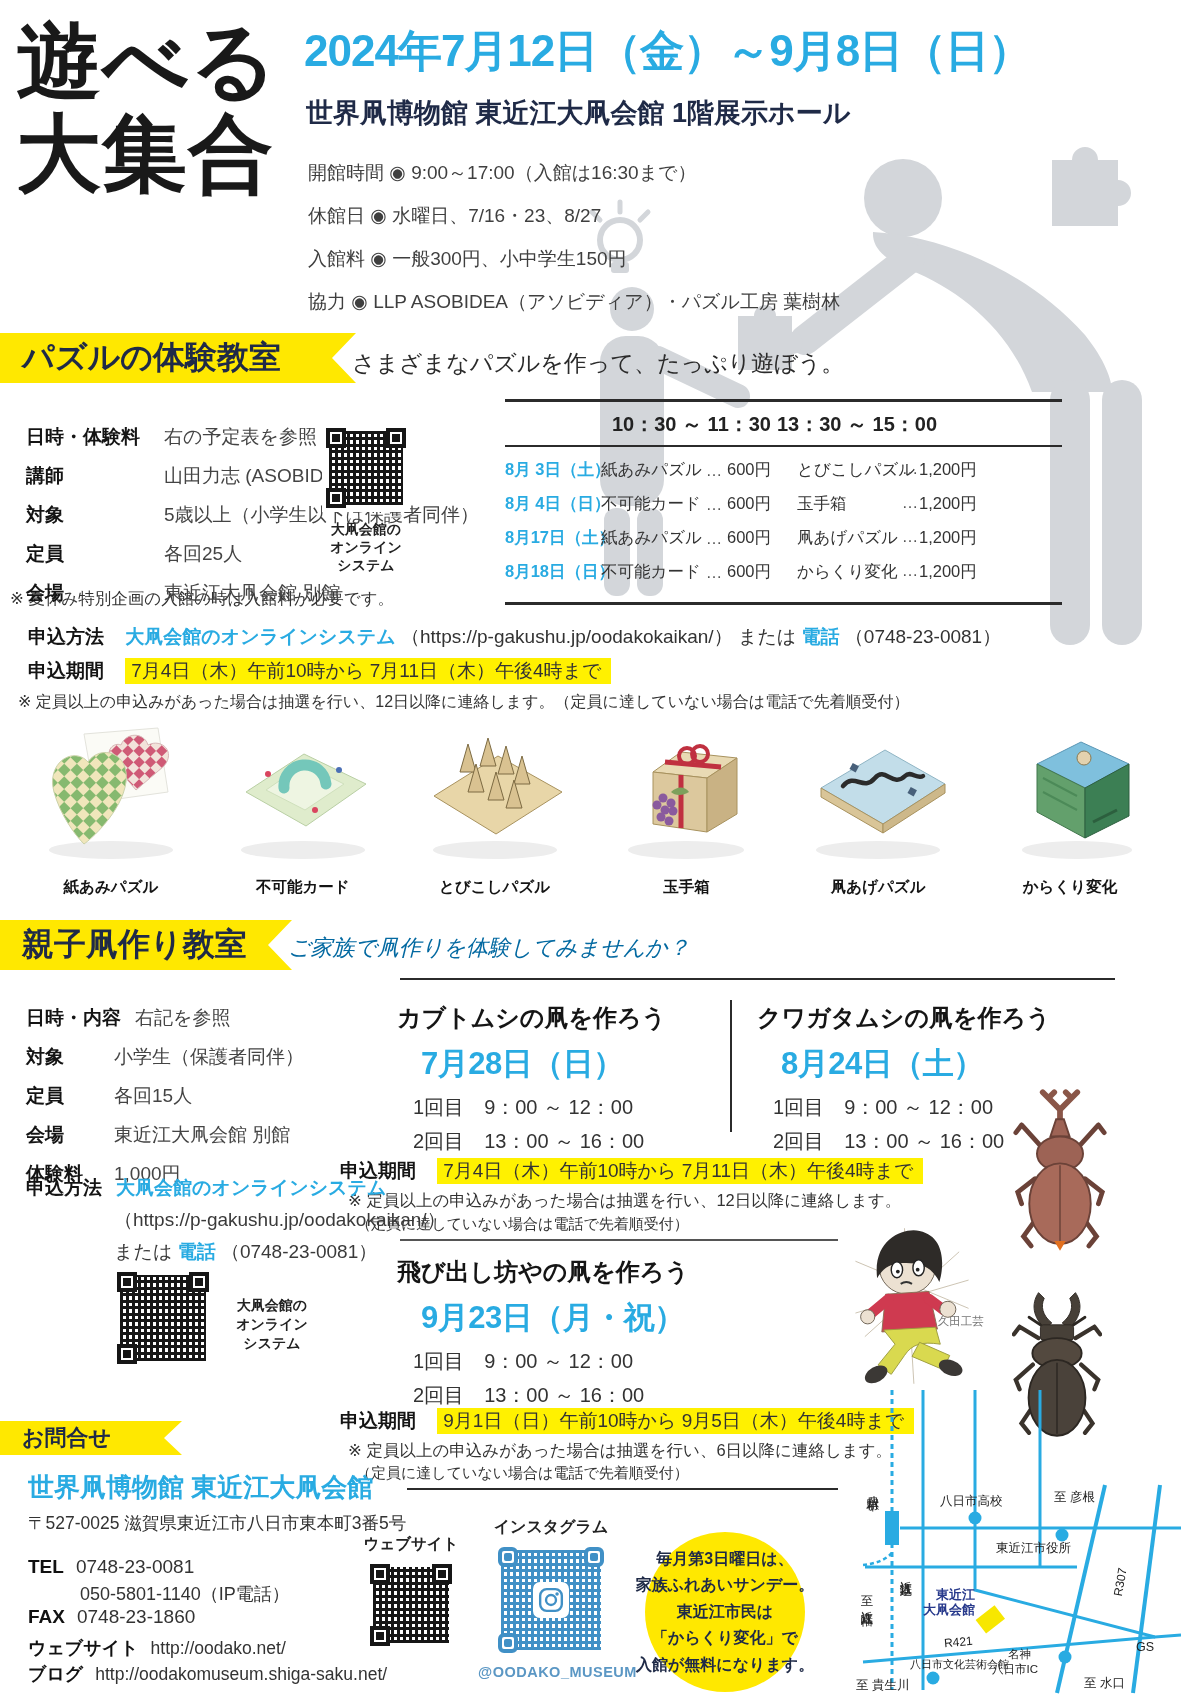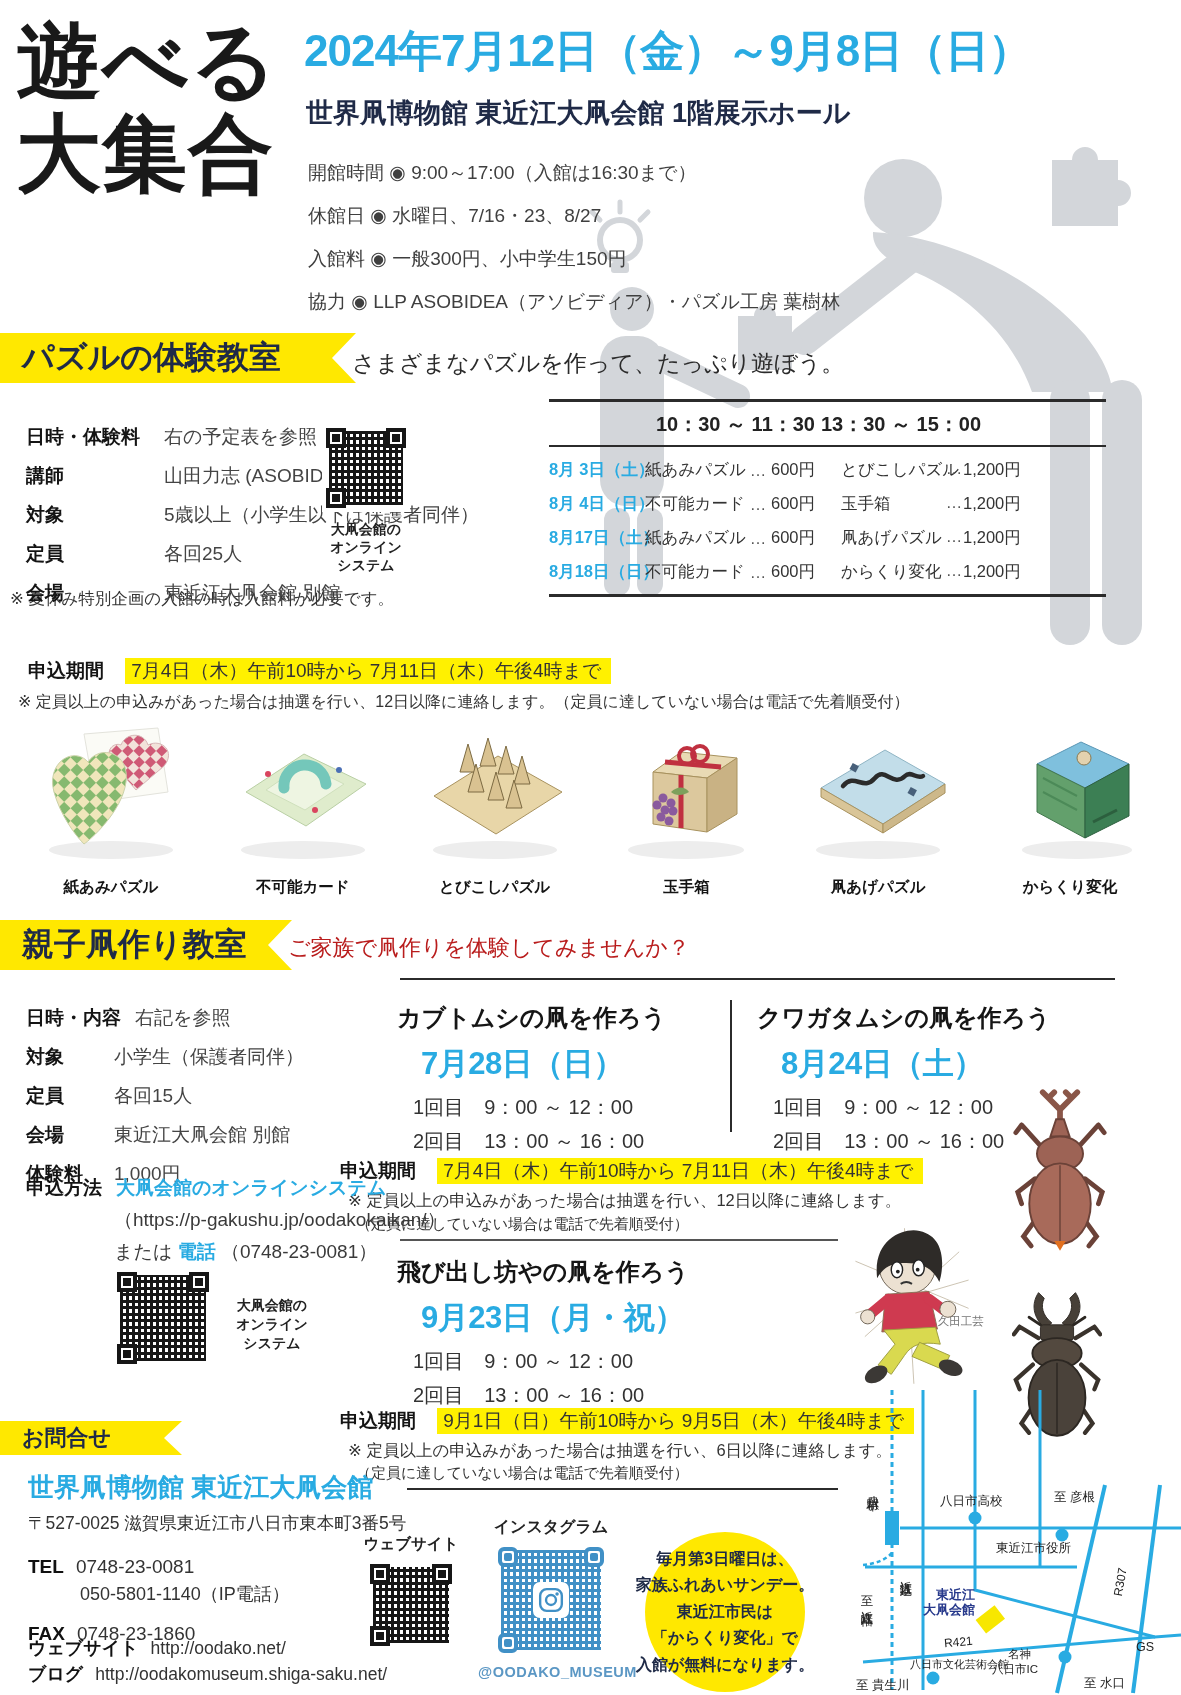--- a/index.html
+++ b/index.html
@@ -19,21 +19,21 @@
   #silhouette{left:580px;top:140px;z-index:0;}
   .sil{fill:#d3d6da;}
 
   
   .banner{background:#ffe800;color:#1f2a47;font-weight:800;display:flex;align-items:center;
           clip-path:polygon(0 0,100% 0,calc(100% - 24px) 50%,100% 100%,0 100%);z-index:2;}
   #banner1{left:0;top:333px;width:334px;height:50px;font-size:32px;padding-left:22px;}
   #banner2{left:0;top:920px;width:270px;height:50px;font-size:32px;padding-left:22px;}
   #banner3{left:0;top:1421px;width:160px;height:34px;font-size:22px;padding-left:22px;clip-path:polygon(0 0,100% 0,calc(100% - 18px) 50%,100% 100%,0 100%);}
   .sub1{left:352px;top:348px;font-size:23px;color:#2b2b2b;font-weight:500;}
-  .sub2{left:288px;top:933px;font-size:22px;color:#b91c1c;font-weight:500;}
+  .sub2{left:288px;top:933px;font-size:22px;color:#0369a1;font-weight:500;font-style:italic;}
 
   
   .details{font-size:19px;color:#444;z-index:2;}
   .details .row{display:flex;margin-bottom:13px;white-space:nowrap;}
   .details b{color:#141414;font-weight:700;flex:none;margin-right:14px;}
   #details1{left:26px;top:424px;} #details1 b{min-width:124px;}
   #details2{left:26px;top:1005px;} #details2 b{min-width:74px;}
   .small-note{font-size:16.5px;color:#333;white-space:nowrap;}
 
   
@@ -54,21 +54,21 @@
   #qr2cap{left:224px;top:1296px;width:96px;text-align:center;font-size:14px;line-height:19px;font-weight:600;color:#222;}
   #qrweb{left:366px;top:1560px;width:90px;height:90px;}
   #qrwebcap{left:356px;top:1534px;width:110px;text-align:center;font-size:15.5px;font-weight:700;color:#222;}
   #qrinsta{left:494px;top:1543px;width:114px;height:114px;}
   #qrinstacap{left:486px;top:1517px;width:130px;text-align:center;font-size:16px;font-weight:700;color:#222;}
   #instahandle{left:478px;top:1664px;width:146px;text-align:center;font-size:14.5px;font-weight:700;color:#5b97c4;letter-spacing:.5px;}
   .insta-center{position:absolute;left:50%;top:50%;width:36px;height:36px;margin:-18px 0 0 -18px;background:#fff;border-radius:7px;
                 display:flex;align-items:center;justify-content:center;}
 
   
-  #sch{left:505px;top:399px;width:557px;border-bottom:3px solid #2b2b2b;padding-bottom:5px;z-index:2;margin-left:44px;}
+  #sch{left:505px;top:399px;width:557px;border-bottom:3px solid #2b2b2b;padding-bottom:13px;z-index:2;}
   .sch-head{position:relative;height:43px;border-top:3px solid #2b2b2b;border-bottom:2px solid #2b2b2b;
             font-size:20px;font-weight:700;color:#222;}
   .sch-head span{position:absolute;top:9px;}
   .sch-head .t1{left:107px;} .sch-head .t2{left:272px;}
   .sch-row{display:flex;align-items:center;height:34px;font-size:16.5px;color:#333;white-space:nowrap;}
   .sch-row .d{width:96px;color:#29abe2;font-weight:700;flex:none;}
   .sch-row .nm1{width:104px;flex:none;} .sch-row .nm2{width:104px;flex:none;}
   .sch-row .sep{width:18px;flex:none;text-align:center;color:#555;}
   .sch-row .pr1{width:48px;flex:none;text-align:right;}
   .sch-row .pr2{width:56px;flex:none;text-align:right;}
@@ -108,21 +108,21 @@
   .apm2 .ind{margin-left:88px;margin-top:6px;white-space:nowrap;}
 
   #credit{left:926px;top:1314px;font-size:11.5px;color:#777;}
 
   
   #cname{left:28px;top:1470px;font-size:26px;font-weight:800;color:#29abe2;white-space:nowrap;}
   #caddr{left:28px;top:1511px;font-size:17.5px;color:#333;white-space:nowrap;}
   .crow{font-size:19px;color:#333;white-space:nowrap;}
   .crow b{color:#111;margin-right:12px;}
   #ctel{left:28px;top:1556px;} #ctel .l2{margin-left:52px;margin-top:4px;font-size:18px;}
-  #cfax{left:28px;top:1606px;margin-top:17px;}
+  #cfax{left:28px;top:1606px;}
   #cweb{left:28px;top:1636px;font-size:17.5px;} #cweb b{font-size:18px;}
   #cblog{left:28px;top:1662px;font-size:17.5px;} #cblog b{font-size:18px;}
 
   
   #promo-circle{left:645px;top:1532px;width:160px;height:160px;border-radius:50%;background:#ffe800;z-index:1;}
   #promo{left:608px;top:1536px;width:234px;height:152px;display:flex;flex-direction:column;justify-content:center;
          text-align:center;font-size:16px;line-height:26.5px;font-weight:700;color:#1f2a47;z-index:2;}
 
   
   #map{left:840px;top:1385px;width:341px;height:310px;z-index:2;}
@@ -264,20 +264,28 @@
           <span class="pr1">600円</span>
         <span class="pm">
             <span class="nm2">からくり変化</span>
             <span class="sep">…</span>
             <span class="pr2">1,200円</span>
           </span>
       </div>
     </div>
   </div>
 
+  <div class="abs apl" id="apply1m">
+    <b>申込方法</b>
+    <span class="lnk">大凧会館のオンラインシステム</span>
+    <span>（https://p-gakushu.jp/oodakokaikan/）</span>
+    <span>または</span>
+    <span class="lnk">電話</span>
+    <span>（0748-23-0081）</span>
+  </div>
   <div class="abs apl" id="apply1p">
     <b>申込期間</b>
     <span class="hl">7月4日（木）午前10時から 7月11日（木）午後4時まで</span>
   </div>
   <div class="abs apl" id="apply1n">※ 定員以上の申込みがあった場合は抽選を行い、12日以降に連絡します。（定員に達していない場合は電話で先着順受付）</div>
 
   <div class="abs" id="photos">
     <div class="ph">
       <svg viewBox="0 0 170 165">
         <defs>

